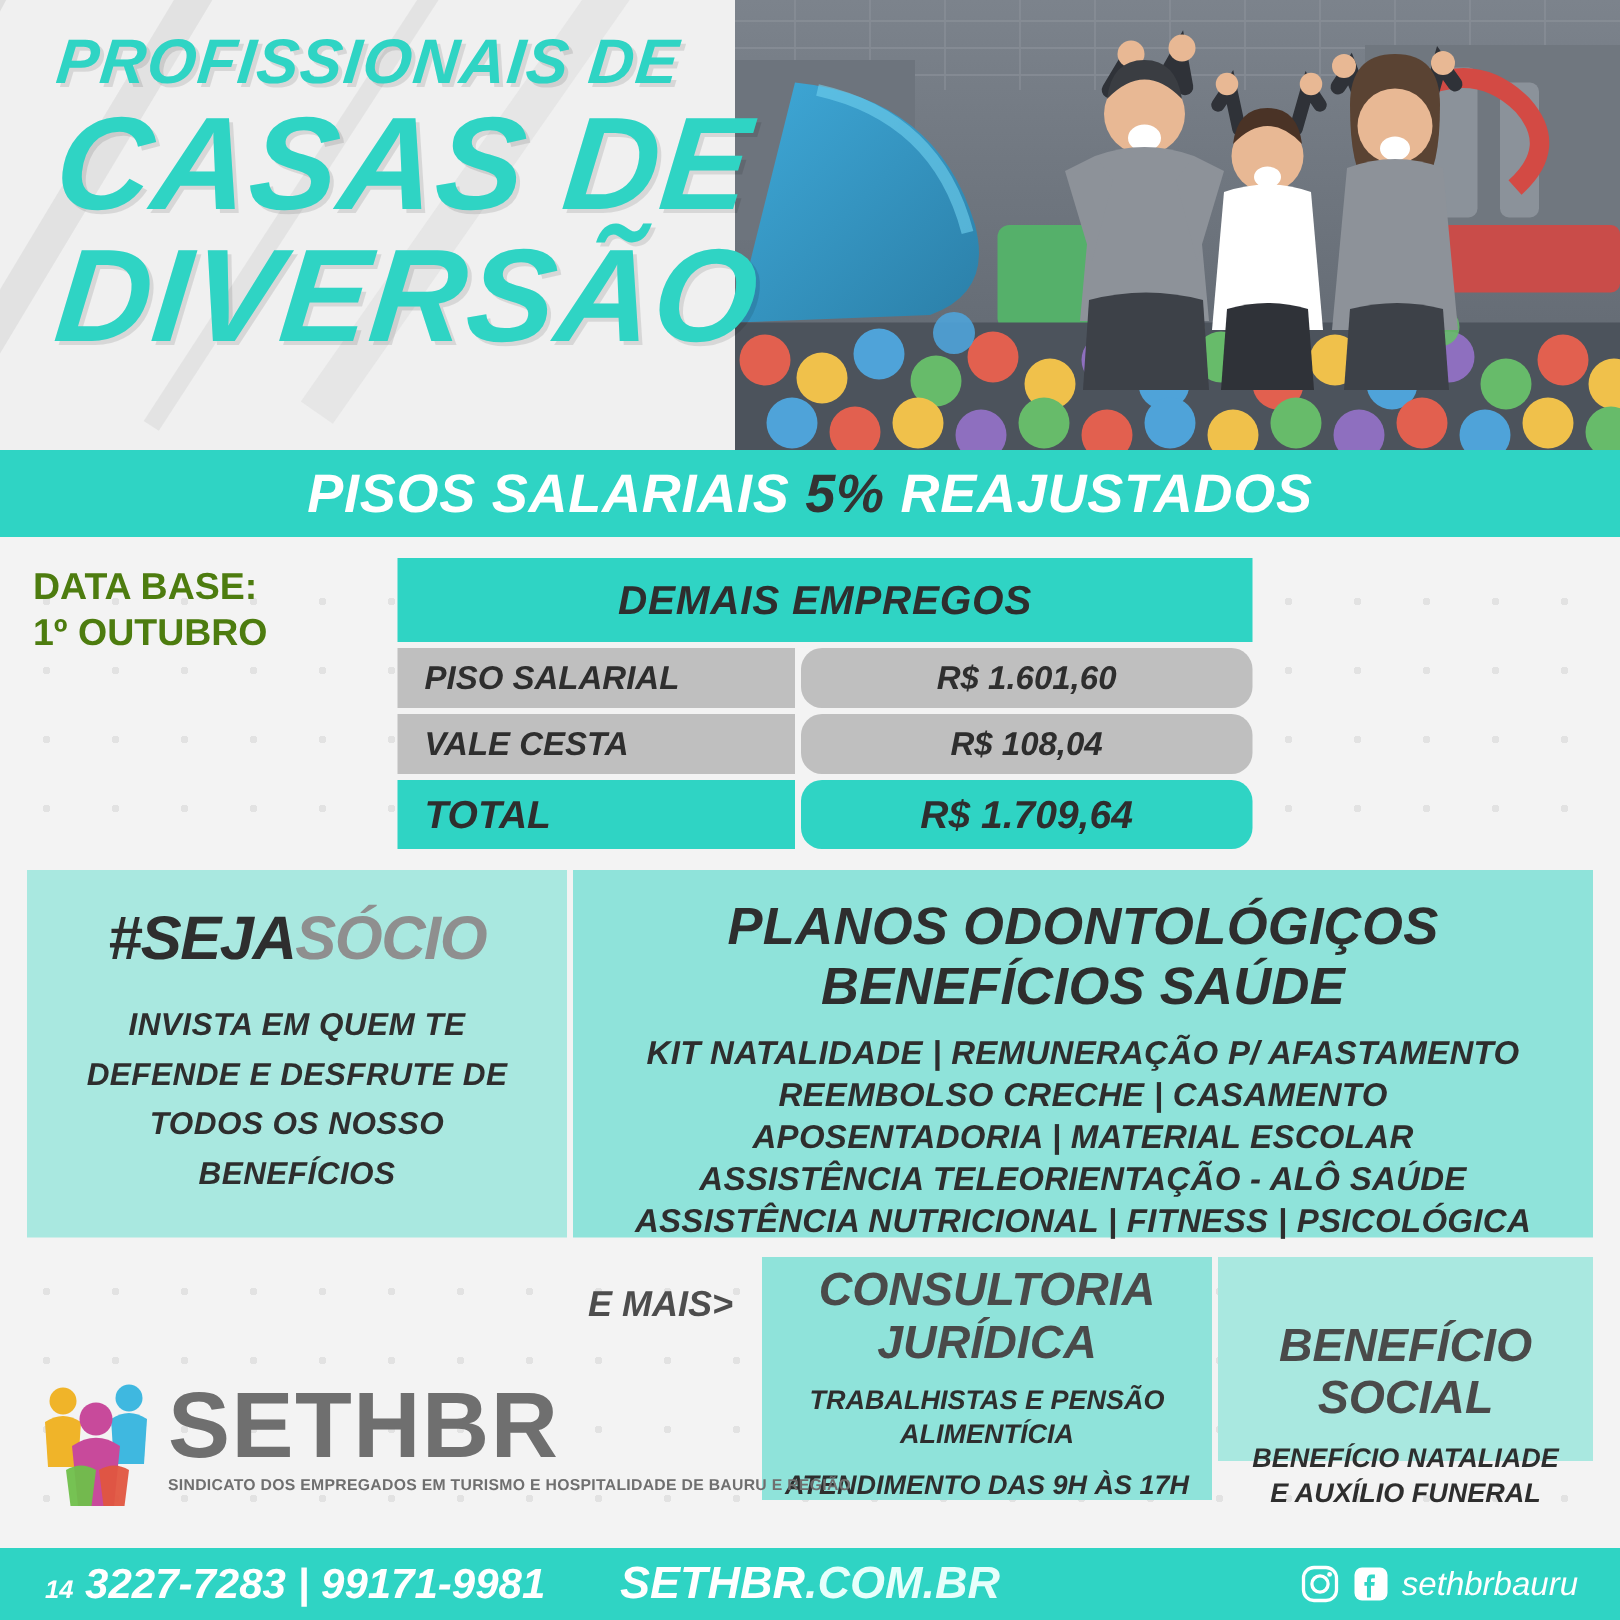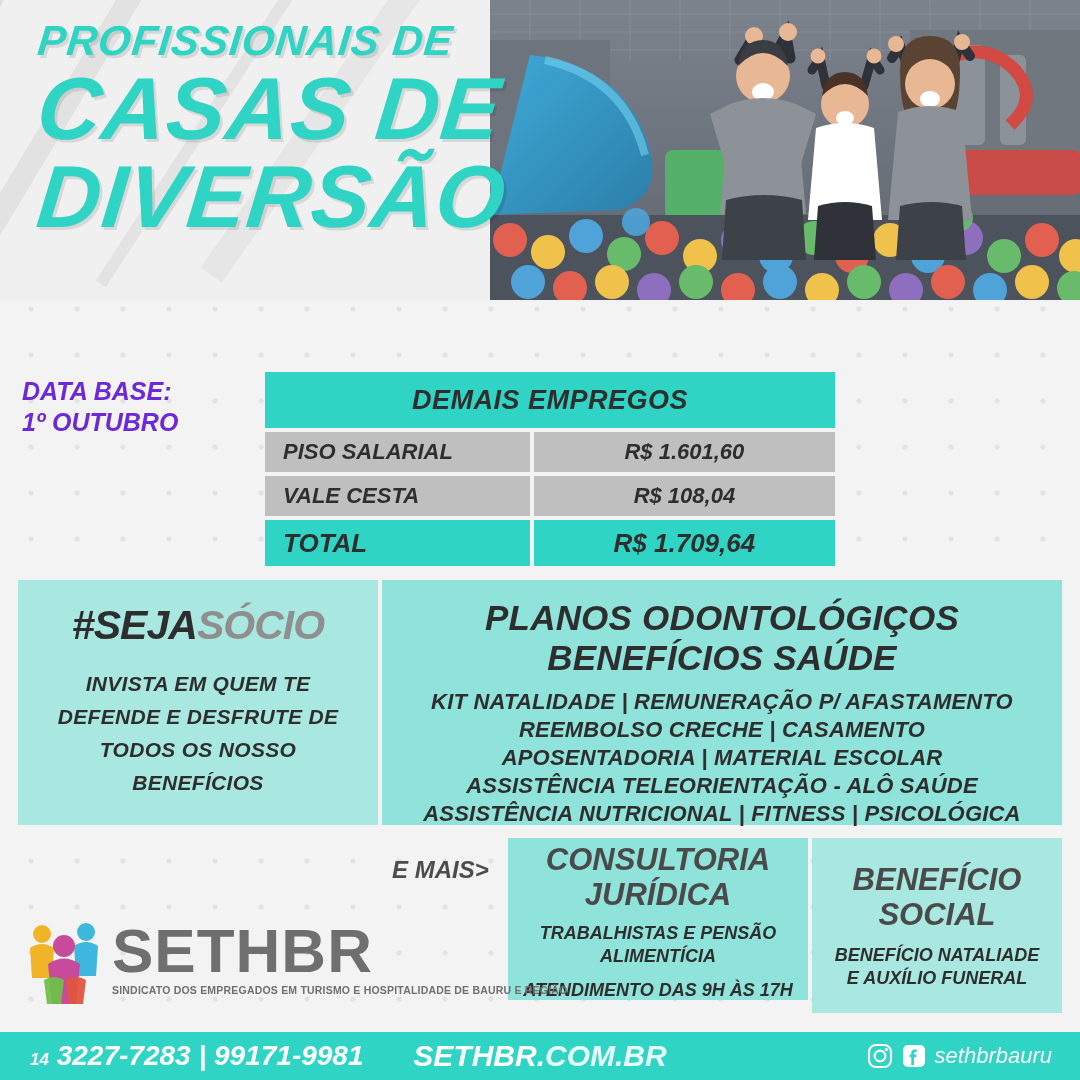--- a/index.html
+++ b/index.html
@@ -87,24 +87,23 @@
     font-style: italic;
     letter-spacing: 0.5px;
     white-space: nowrap;
   }
   .bar-text .dark { color: #333333; }
 
   
   .databox {
     position: absolute; left: 22px; top: 376px;
     z-index: 2;
-    color: #6d28d9;
+    color: #4d7c0f;
     font-size: 25px;
     font-weight: bold;
-    font-style: italic;
     line-height: 31px;
   }
 
   
   .table {
     position: absolute; left: 265px; top: 372px;
     width: 570px;
     z-index: 2;
   }
   .trow { display: flex; margin-bottom: 4px; }
@@ -115,21 +114,21 @@
     letter-spacing: .5px;
   }
   .tc-label {
     width: 290px; height: 40px; background: #bfbfbf;
     display: flex; align-items: center; padding-left: 18px;
     color: #2e2e2e; font-size: 22px; font-weight: bold; font-style: italic;
   }
   .tc-val {
     width: 332px; height: 40px; background: #bfbfbf; margin-left: 4px;
     display: flex; align-items: center; justify-content: center;
-    color: #2e2e2e; font-size: 22px; font-weight: bold; font-style: italic;
+    color: #2e2e2e; font-size: 22px; font-weight: bold; font-style: italic; border-radius: 14px;
   }
   .total .tc-label, .total .tc-val { background: #2fd4c4; height: 46px; font-size: 26px; }
 
   
   .socio {
     position: absolute; left: 18px; top: 580px;
     width: 360px; height: 245px;
     background: #a9e8e0;
     z-index: 2;
     padding: 22px 18px 0 18px;
@@ -182,23 +181,23 @@
   .consult-s {
     margin-top: 10px; color: #2e2e2e;
     font-size: 18px; font-weight: bold; font-style: italic; line-height: 23px;
   }
   .consult-s2 {
     margin-top: 12px; color: #2e2e2e;
     font-size: 18px; font-weight: bold; font-style: italic;
   }
   .social {
     position: absolute; left: 812px; top: 838px;
-    width: 250px; height: 175px;
+    width: 250px; height: 136px;
     background: #a9e8e0; z-index: 2;
-    padding-top: 24px; text-align: center;
+    padding-top: 41px; text-align: center;
   }
   .social-t {
     color: #4a4a4a; font-size: 31px; font-weight: bold; font-style: italic;
     line-height: 35px;
   }
   .social-s {
     margin-top: 12px; color: #2e2e2e;
     font-size: 18px; font-weight: bold; font-style: italic; line-height: 23px;
   }
 
@@ -381,20 +380,25 @@
       </svg>
     </div>
 
     <div class="headline">
       <div class="hl1">PROFISSIONAIS DE</div>
       <div class="hl2">CASAS DE</div>
       <div class="hl3">DIVERSÃO</div>
     </div>
   </div>
 
+  <div class="bar">
+    <div class="bar-text">
+      <span>PISOS SALARIAIS </span><span class="dark">5%</span><span> REAJUSTADOS</span>
+    </div>
+  </div>
 
   <div class="databox">
     <div>DATA BASE:</div>
     <div>1º OUTUBRO</div>
   </div>
 
   <div class="table">
     <div class="trow">
       <div class="thead">DEMAIS EMPREGOS</div>
     </div>

